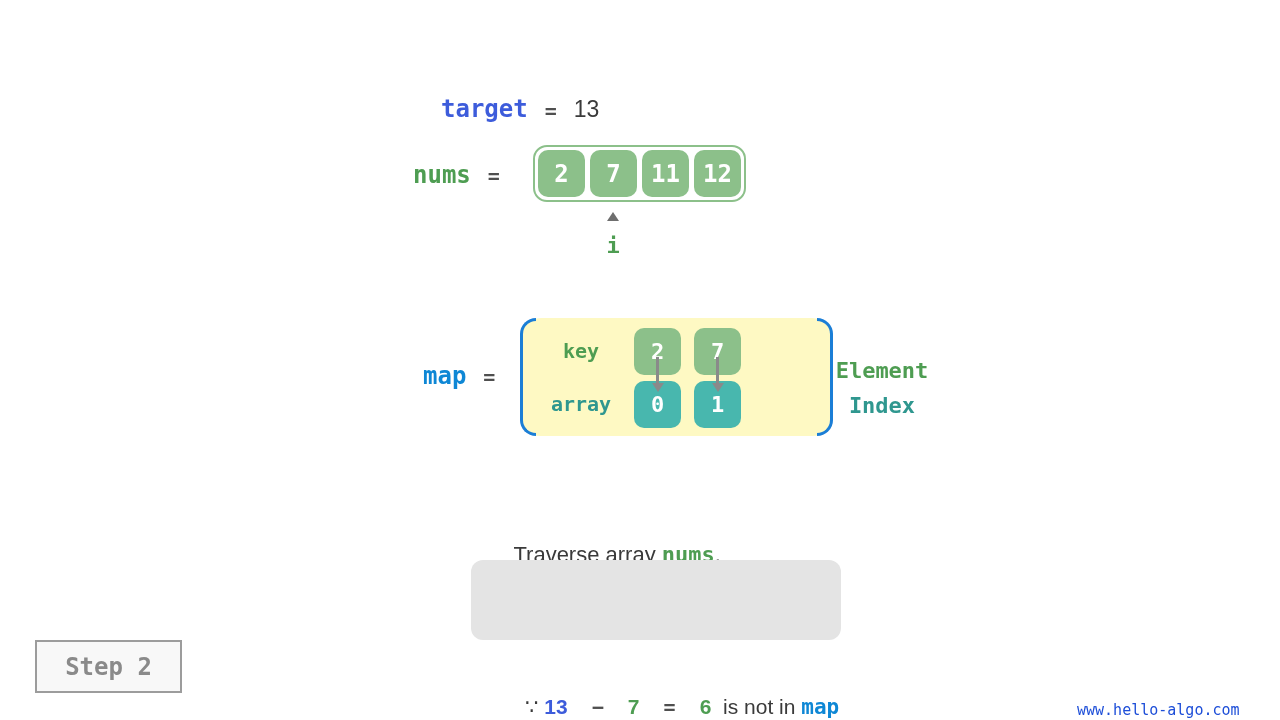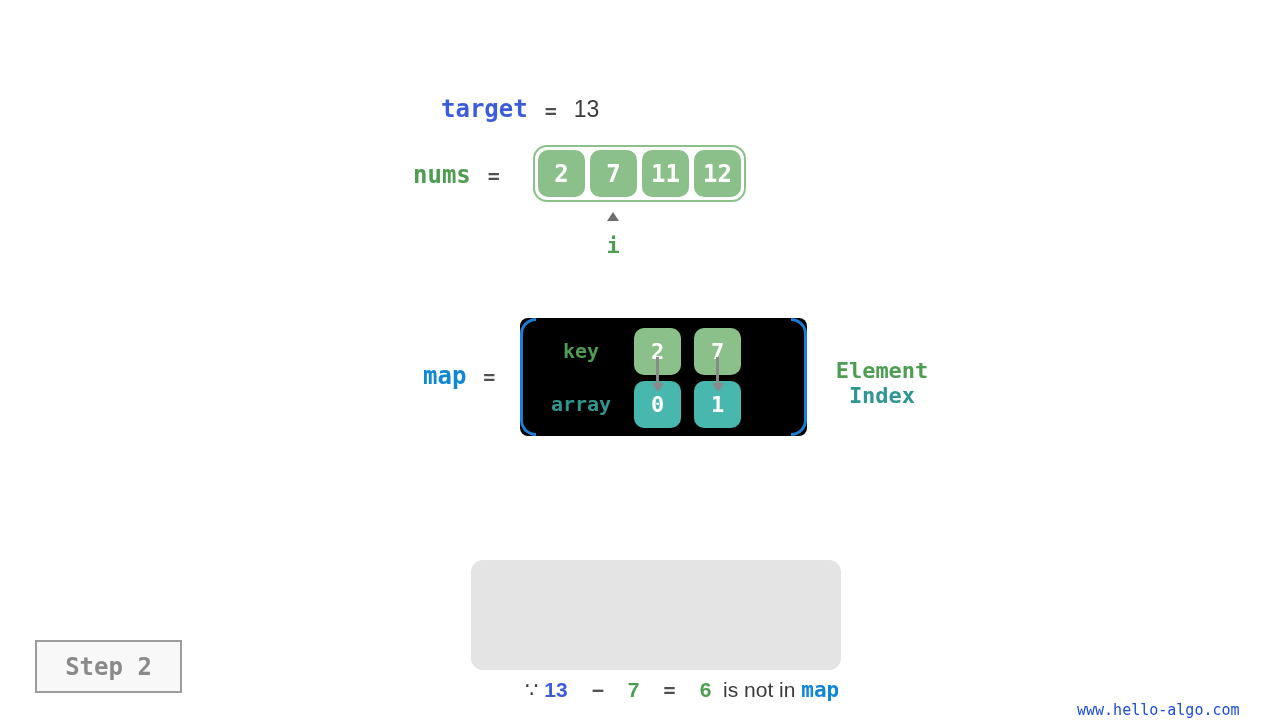--- a/index.html
+++ b/index.html
@@ -41,49 +41,49 @@
   .pointer-tri {
     left:607px; top:212px; width:0; height:0;
     border-left:6px solid transparent; border-right:6px solid transparent;
     border-bottom:9px solid #6E6E6E;
   }
   .pointer-i { left:605px; top:233px; width:16px; text-align:center; font-size:22px; }
 
   
   .map-label { left:423px; top:362px; display:flex; align-items:baseline; }
   .map-label .lbl { font-size:24px; }
-  .map-box { left:520px; top:318px; width:287px; height:118px; background:#000000; border-radius:8px; }
+  .map-box { left:520px; top:318px; width:313px; height:118px; background:#fef9c3; border-radius:21px; }
   .bracket { position:absolute; top:0; bottom:0; width:16px; box-sizing:border-box; }
   .bracket.left  { left:0;  border:3px solid #1B7ED6; border-right:none; border-radius:16px 0 0 16px; }
   .bracket.right { right:0; border:3px solid #1B7ED6; border-left:none;  border-radius:0 16px 16px 0; }
   .map-rowlabel { position:absolute; left:18px; width:86px; text-align:center; font-size:20px; }
   .map-rowlabel.key-lbl   { top:21px; }
   .map-rowlabel.value-lbl { top:74px; }
   .map-cell { position:absolute; width:47px; height:47px; }
   .map-cell .cell { font-size:22px; }
   .k0 { left:114px; top:10px; }
   .k1 { left:174px; top:10px; }
   .v0 { left:114px; top:63px; }
   .v1 { left:174px; top:63px; }
   .arrow { position:absolute; width:13px; top:39px; }
   .arrow.a0 { left:131px; }
   .arrow.a1 { left:191px; }
   .arrow .shaft { width:3px; height:27px; background:#8A8A8A; margin:0 auto; }
   .arrow .head  { width:0; height:0; margin:-1px auto 0;
     border-left:6px solid transparent; border-right:6px solid transparent;
     border-top:9px solid #8A8A8A; }
   .element-lbl { left:833px; top:358px; width:98px; text-align:center; font-size:22px; }
-  .index-lbl   { left:833px; top:383px; width:98px; text-align:center; font-size:22px; }
+  .index-lbl   { left:833px; top:393px; width:98px; text-align:center; font-size:22px; }
 
   
   .caption { left:489px; top:516px; font-size:22px; white-space:pre-wrap; }
   .caption .code { font-size:22px; }
   .note-box {
-    left:471px; top:560px; width:370px; height:110px; background:#E4E4E4;
-    border-radius:12px; box-sizing:border-box; padding:4px 0 0 19px;
+    left:471px; top:560px; width:370px; height:80px; background:#E4E4E4;
+    border-radius:12px; box-sizing:border-box; padding:21px 0 0 19px;
     font-size:21px; line-height:36px; white-space:pre-wrap;
   }
   .note-box .code { font-size:21px; }
 
   
   .step-box {
     left:35px; top:640px; width:147px; height:53px; box-sizing:border-box;
     background:#F8F8F8; border:2px solid #9C9C9C; border-radius:0;
     display:flex; align-items:center; justify-content:center;
     color:#8A8A8A; font-family:"DejaVu Sans Mono", monospace; font-weight:bold; font-size:24px;
@@ -146,20 +146,23 @@
     </div>
     <div class="arrow a1">
       <div class="shaft"></div>
       <div class="head"></div>
     </div>
   </div>
 
   <div class="abs element-lbl mono b green">Element</div>
   <div class="abs index-lbl mono b teal">Index</div>
 
+  <div class="abs caption dark">
+    <span>Traverse array </span><span class="mono b green code">nums</span><span>,</span>
+  </div>
 
   <div class="abs note-box">
     <div class="note-line1">
       <span class="dark">∵ </span><span class="b royal">13</span><span class="op" style="margin:0;">  −  </span><span class="b green">7</span><span class="op" style="margin:0;">  =  </span><span class="b green">6</span><span class="dark">  is not in </span><span class="mono b azure code">map</span>
     </div>
     
   </div>
 
   <div class="abs step-box">
     <span>Step 2</span>

